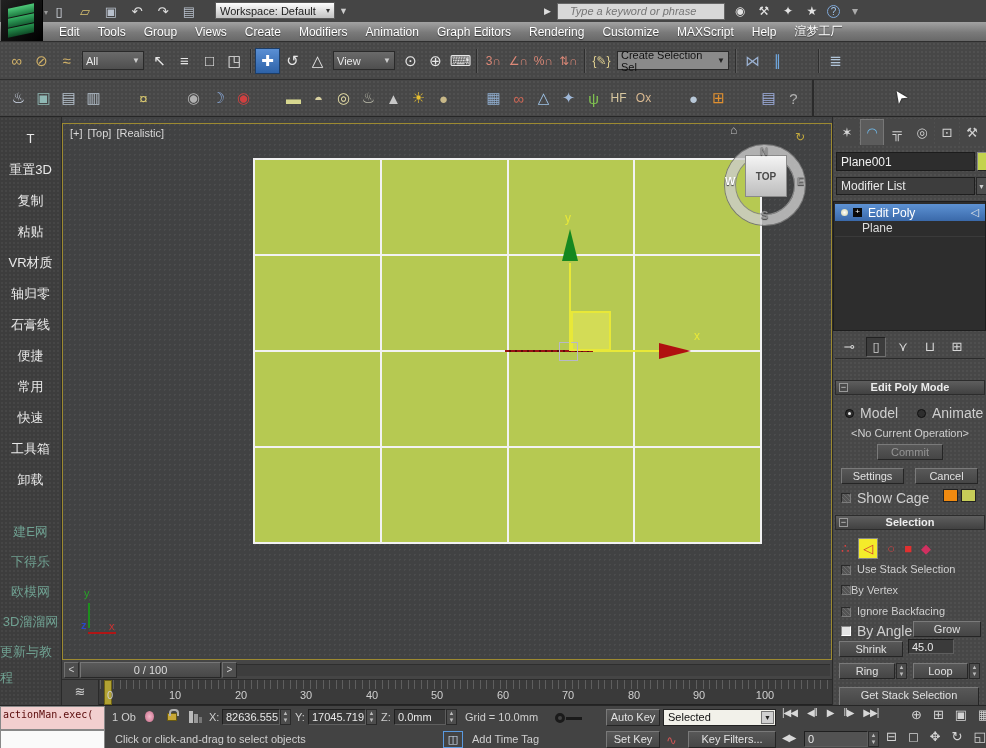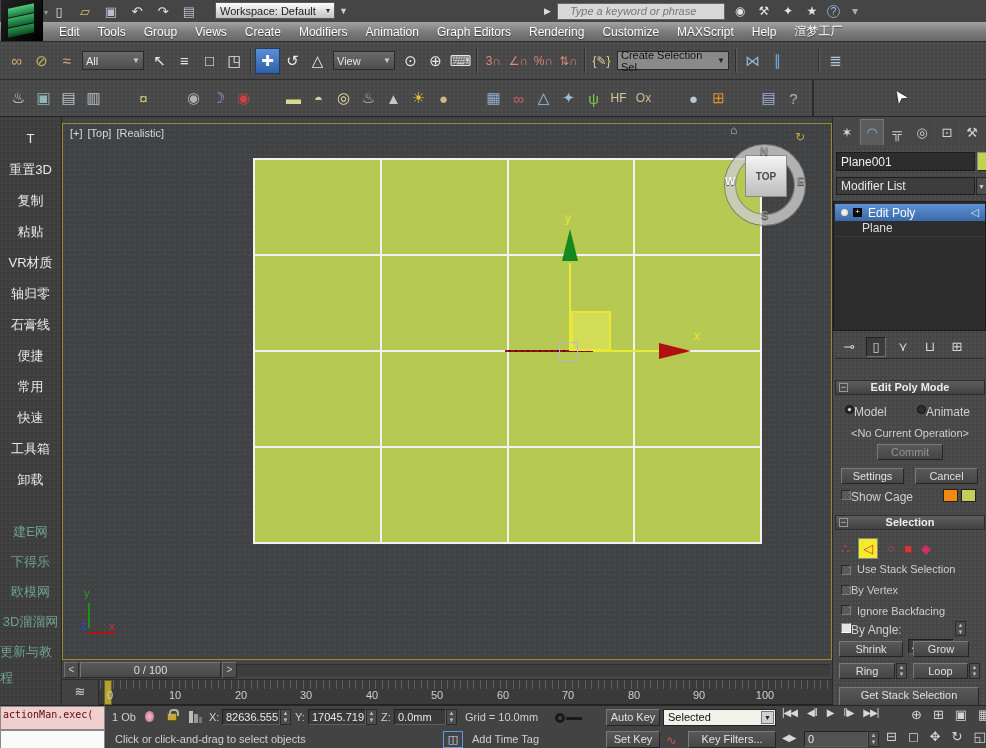--- a/index.html
+++ b/index.html
@@ -176,21 +176,21 @@
     display:inline-block; position:relative; }
   .radio.on::after { content:""; position:absolute; left:2px; top:2px; width:3px; height:3px;
     border-radius:50%; background:#eee; }
   .pbtn { position:absolute; height:16px; background:linear-gradient(#585858,#454545);
     border:1px solid; border-color:#7a7a7a #252525 #252525 #7a7a7a; color:#e0e0e0; font-size:11px;
     text-align:center; line-height:14px; }
   .pbtn.disabled { color:#949494; }
   .cb { width:10px; height:10px; background:#5a5a5a; border:1px solid; border-color:#2a2a2a #7c7c7c #7c7c7c #2a2a2a;
     background-image:repeating-linear-gradient(45deg,#6a6a6a 0 1px,#545454 1px 3px); display:inline-block; }
   .cb.lite { background:#e4e4e4; background-image:none; border-color:#888 #fff #fff #888; }
-  .cbrow { position:absolute; left:8px; display:flex; align-items:flex-start; gap:0; color:#cfcfcf; font-size:12px; }
+  .cbrow { position:absolute; left:8px; display:flex; align-items:center; gap:6px; color:#cfcfcf; font-size:14px; }
   .nfield { background:#3a3a3a; border:1px solid; border-color:#1f1f1f #5e5e5e #5e5e5e #1f1f1f;
     color:#e8e8e8; font-size:11px; padding:1px 3px; }
   .spin { width:11px; background:#4c4c4c; border:1px solid #2a2a2a; color:#bbb; font-size:6px;
     display:flex; flex-direction:column; align-items:center; justify-content:center; line-height:7px; }
   #subobj { position:absolute; left:8px; top:418px; width:140px; height:26px; display:flex;
     align-items:center; gap:9px; }
   .soicon { font-size:13px; }
   .soicon.active { background:#f4ec2a; border:1px solid #888; padding:2px 4px; }
 
   
@@ -541,36 +541,36 @@
     <div style="position:absolute;left:8px;top:446px;display:flex;flex-direction:column;gap:9px">
 
     <span style="display:flex;align-items:flex-end;gap:6px;color:#cfcfcf">
         <span class="cb"></span>
         <span>Use Stack Selection</span>
       </span>
         <span style="display:flex;align-items:center;gap:0;color:#cfcfcf">
         <span class="cb"></span>
         <span>By Vertex</span>
       </span>
-        <span style="display:flex;align-items:flex-start;gap:6px;color:#cfcfcf">
+        <span style="display:flex;align-items:flex-end;gap:6px;color:#cfcfcf">
         <span class="cb"></span>
         <span>Ignore Backfacing</span>
       </span>
       </div>
     <div class="cbrow" style="top:506px">
       <span class="cb lite"></span>
       <span>By Angle:</span>
     </div>
     <div class="nfield abs" style="left:75px;top:522px;width:46px;height:15px">45.0</div>
     <div class="spin abs" style="left:122px;top:504px;height:15px">
         <span>▲</span>
         <span>▼</span>
       </div>
     <div class="pbtn" style="left:6px;top:524px;width:64px">Shrink</div>
-    <div class="pbtn" style="left:80px;top:524px;width:56px">Grow</div>
+    <div class="pbtn" style="left:80px;top:504px;width:68px">Grow</div>
     <div class="pbtn" style="left:6px;top:546px;width:56px">Ring</div>
     <div class="spin abs" style="left:63px;top:546px;height:16px">
         <span>▲</span>
         <span>▼</span>
       </div>
     <div class="pbtn" style="left:80px;top:546px;width:55px">Loop</div>
     <div class="spin abs" style="left:136px;top:546px;height:16px">
         <span>▲</span>
         <span>▼</span>
       </div>

